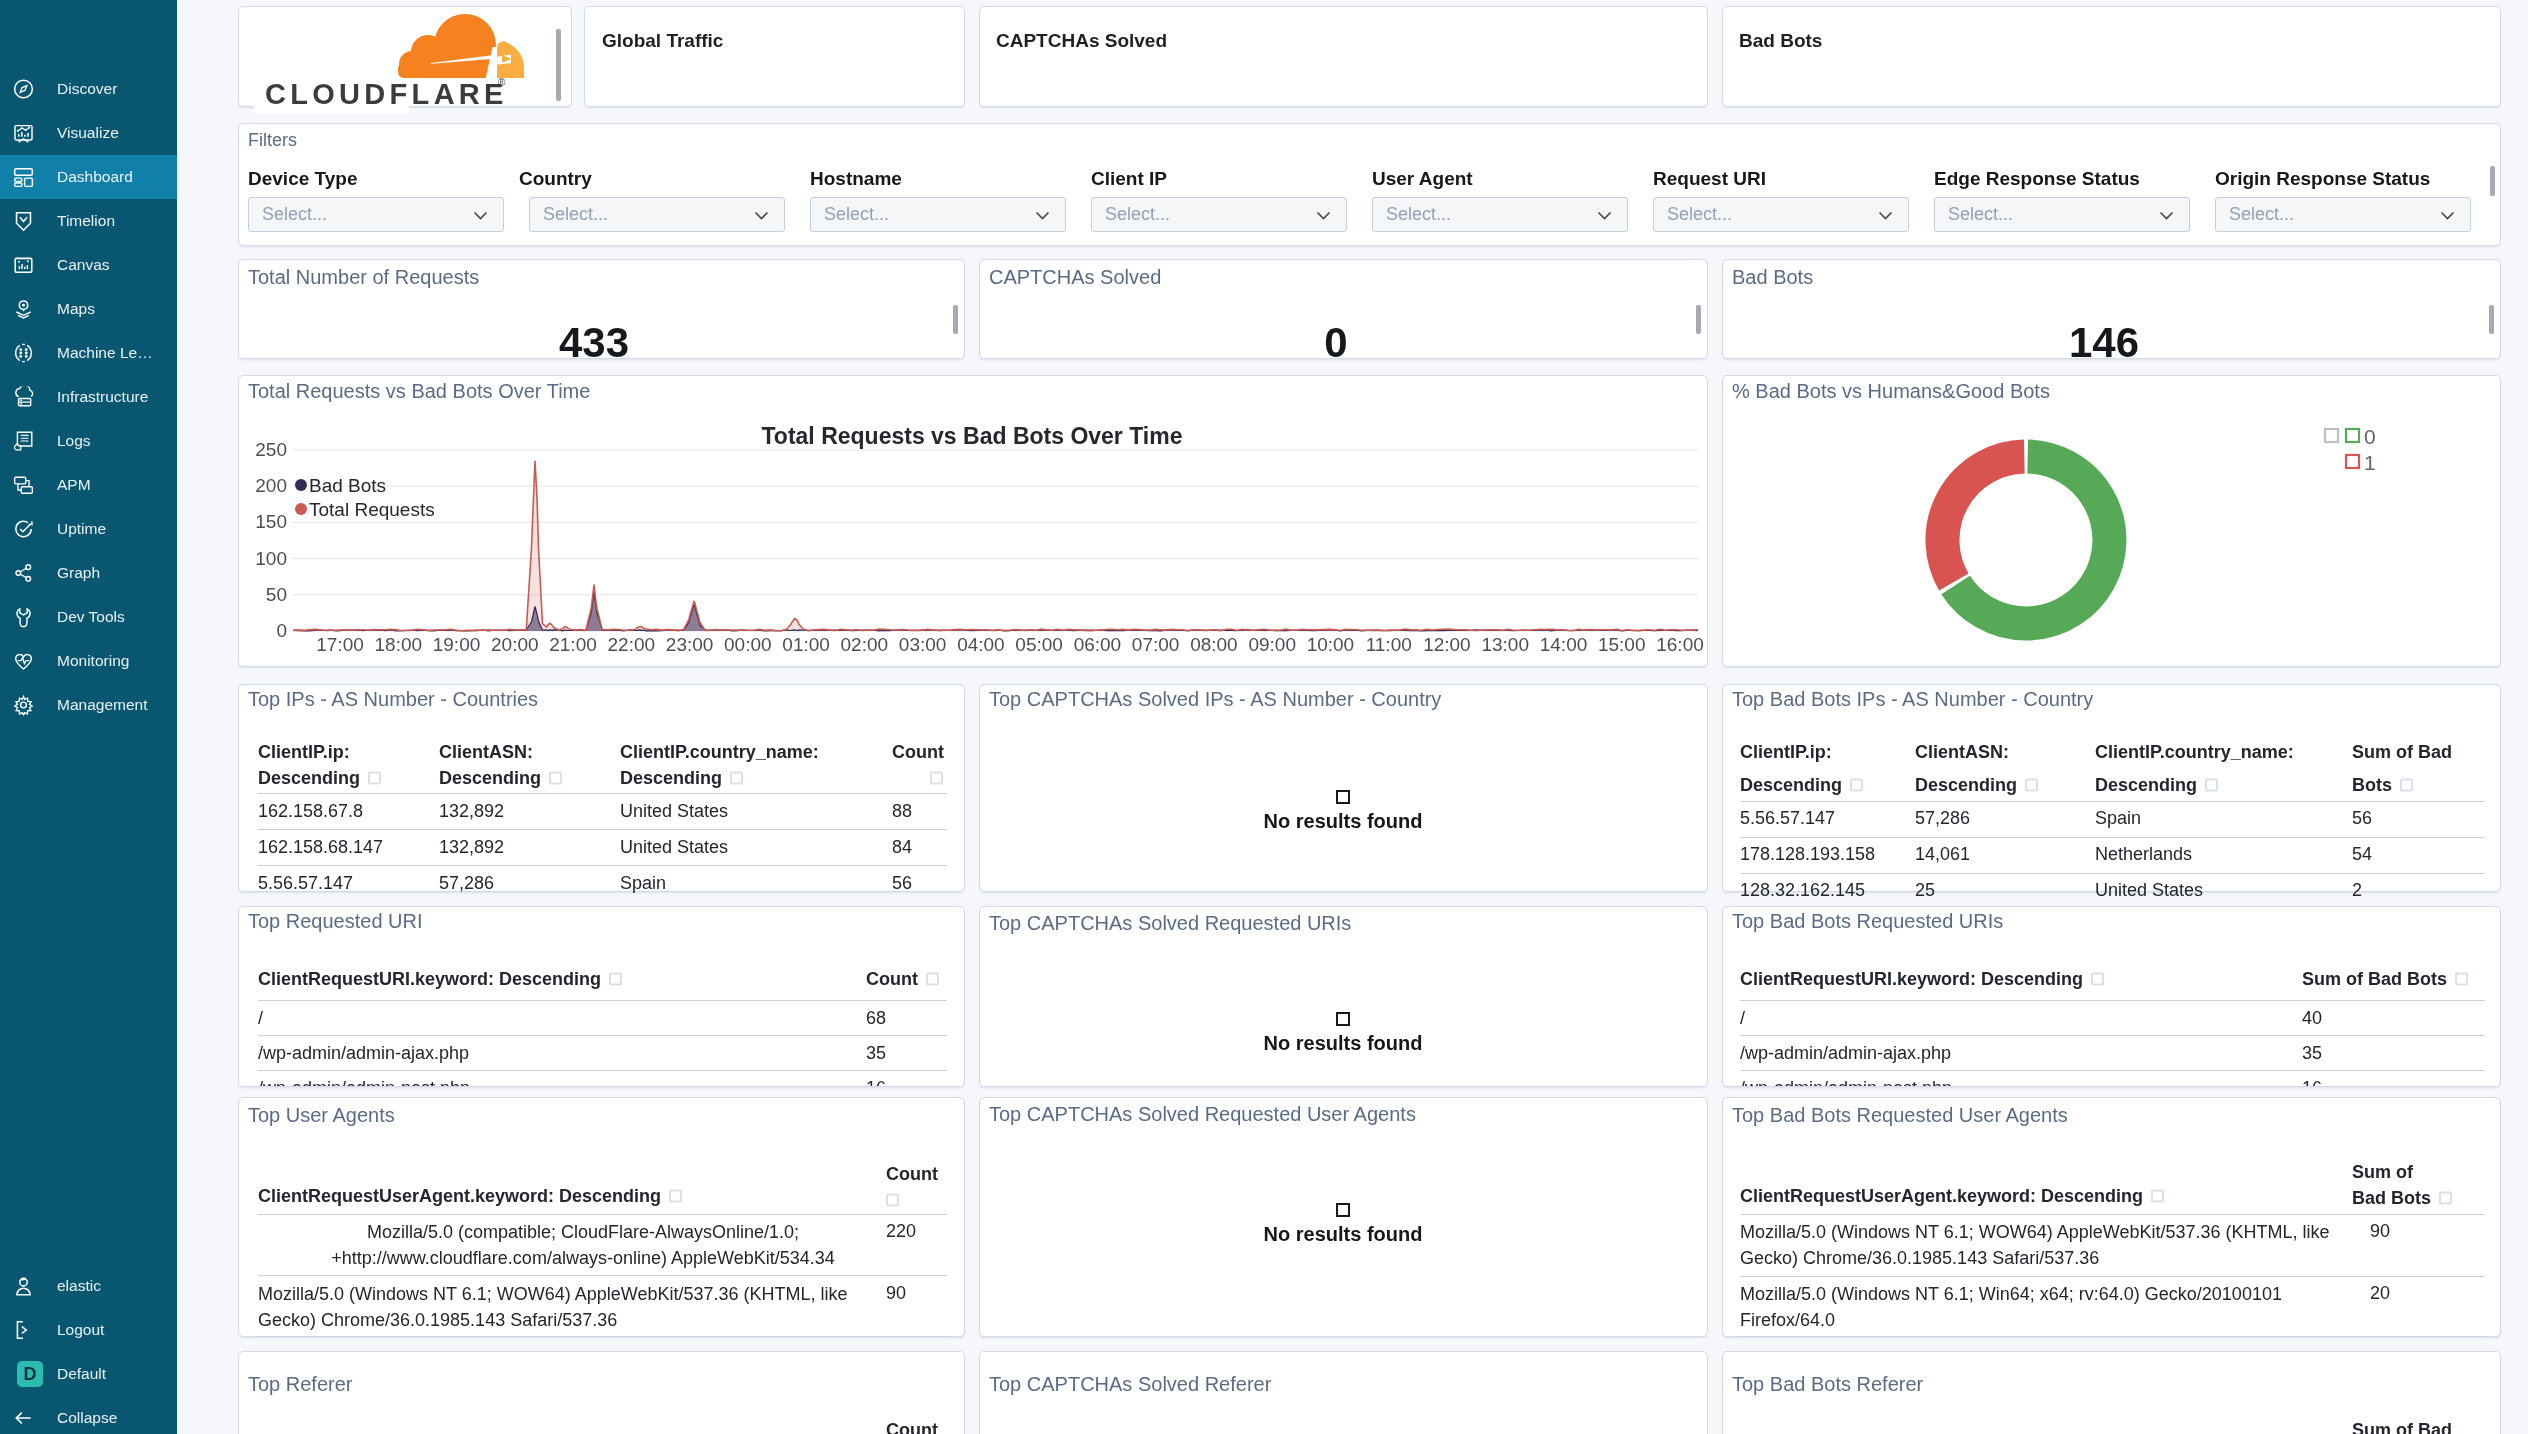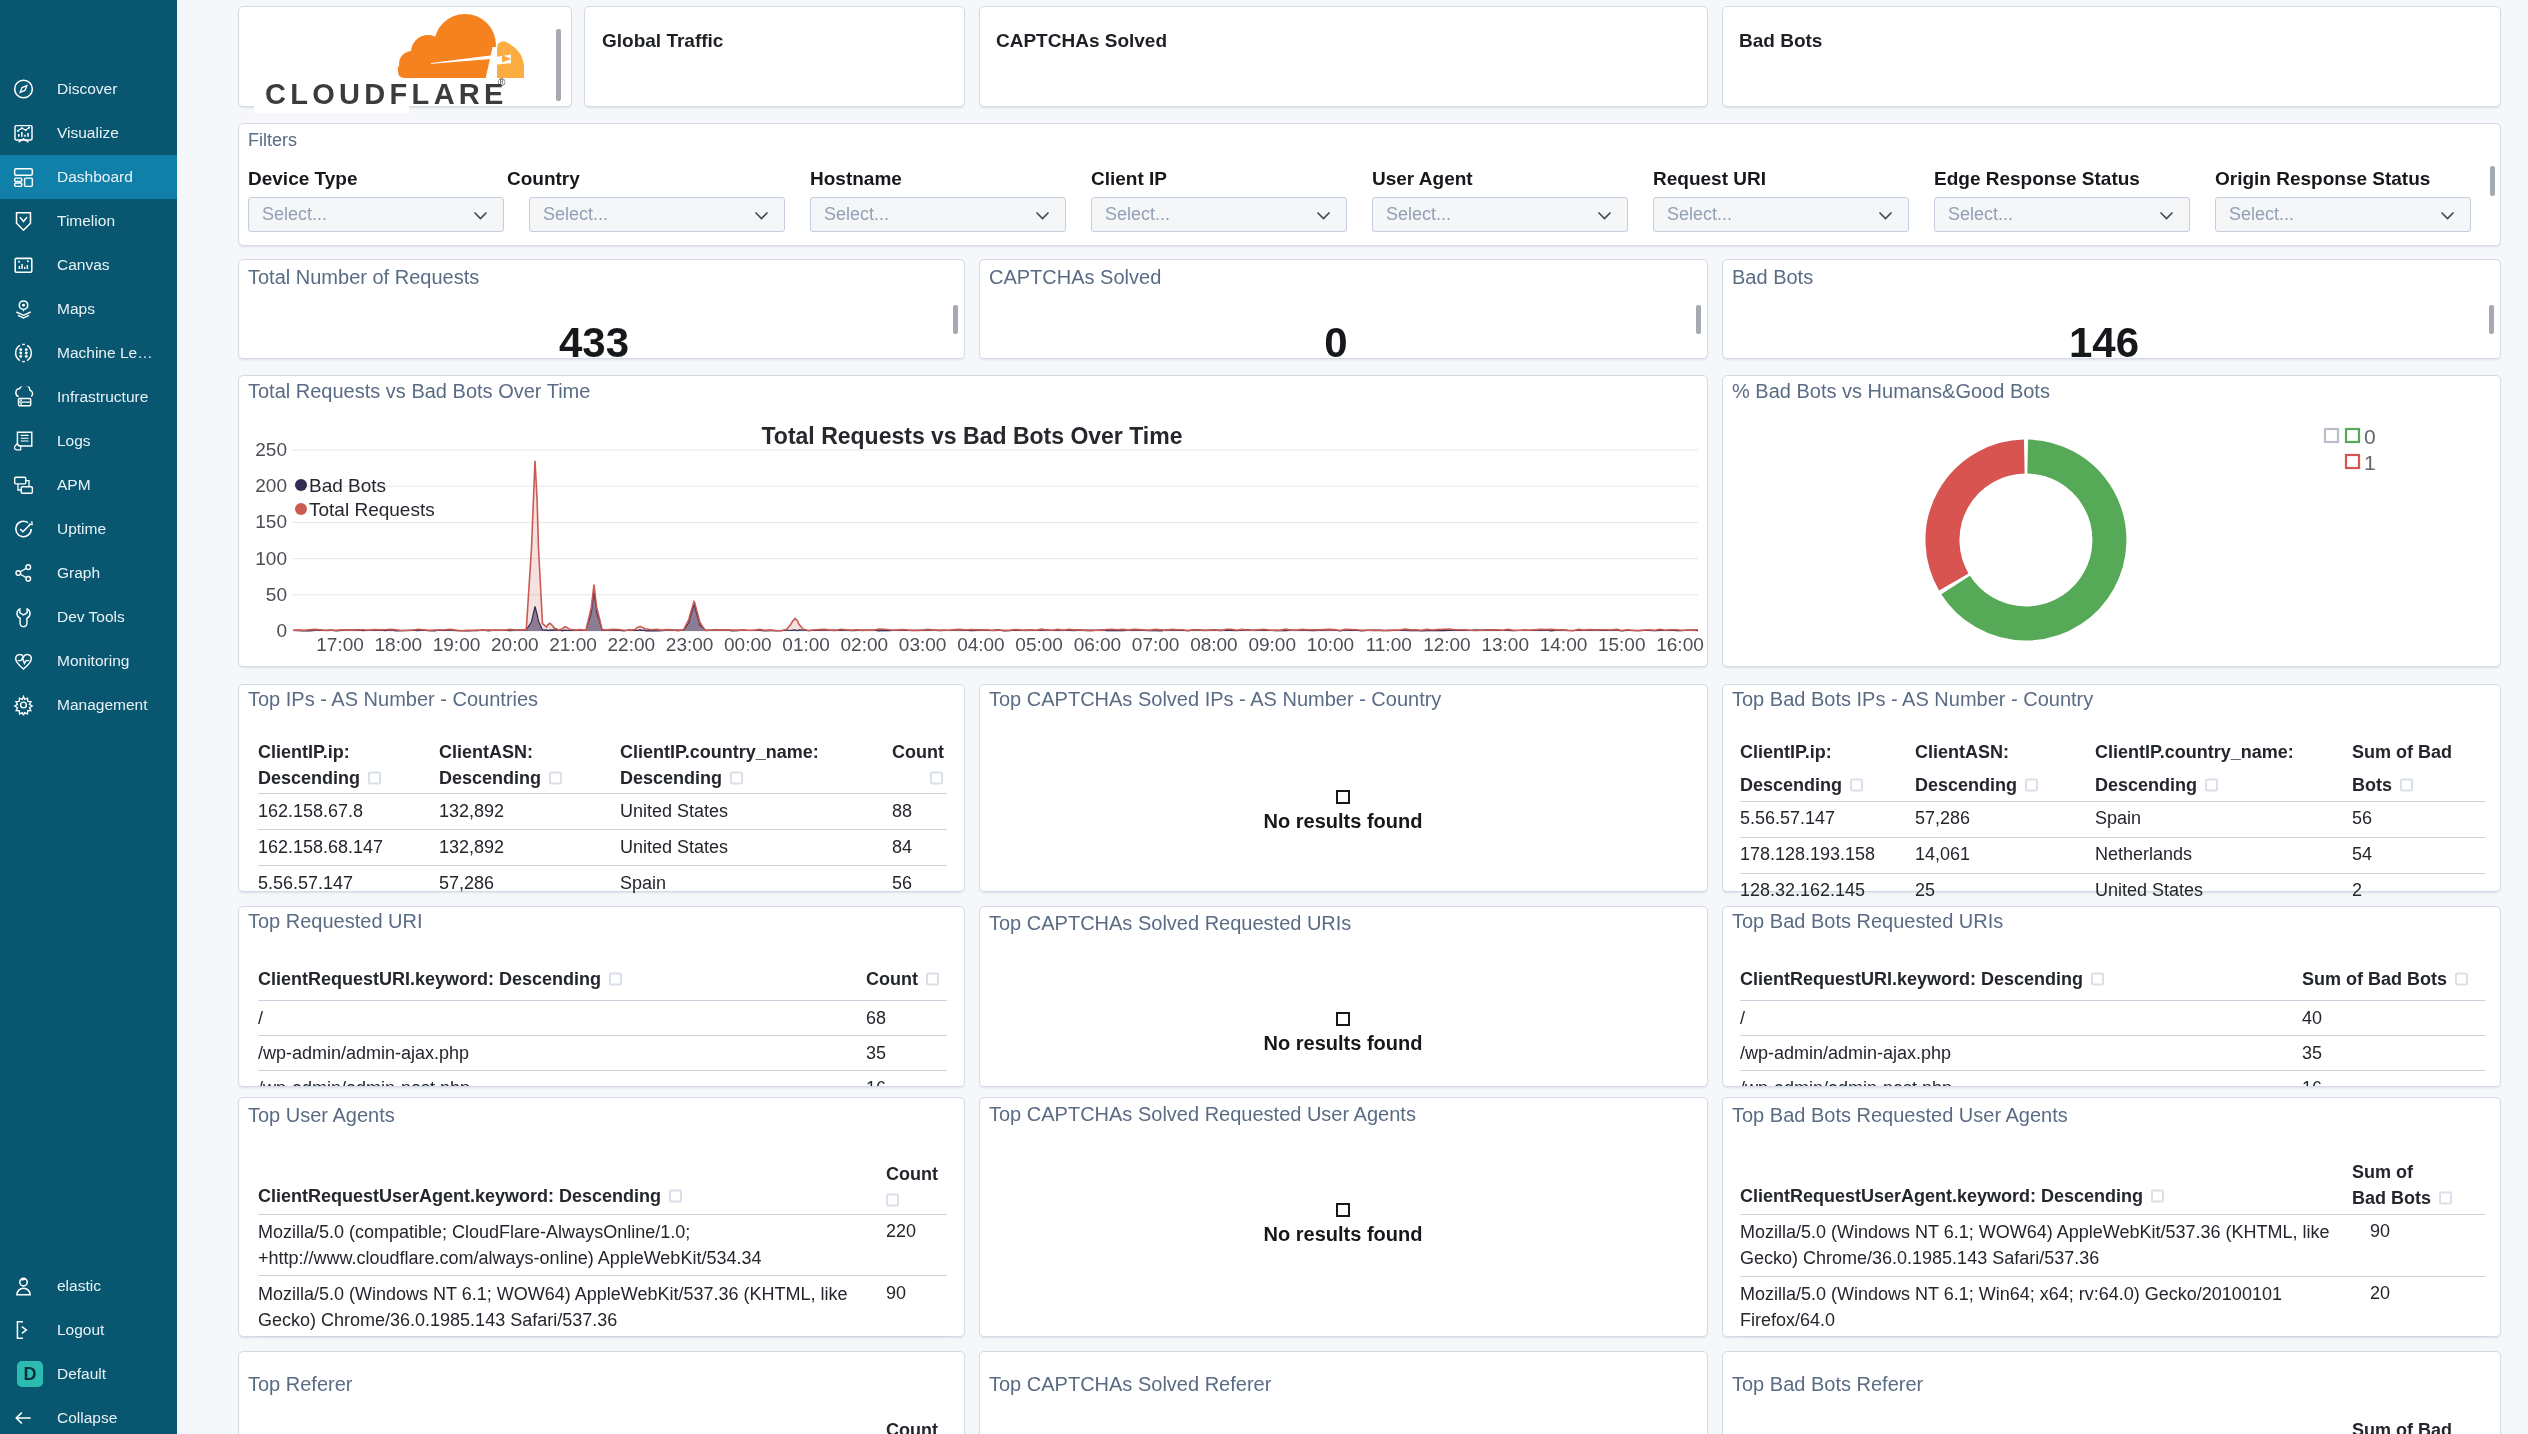--- a/index.html
+++ b/index.html
@@ -167,21 +167,21 @@
 <div class="thumb" style="left:556px;top:29px;height:72px;"></div>
 <div class="hdr" style="left:602px;top:30px;">Global Traffic</div>
 <div class="hdr" style="left:996px;top:30px;">CAPTCHAs Solved</div>
 <div class="hdr" style="left:1739px;top:30px;">Bad Bots</div>
 <div class="panel" style="left:238px;top:123px;width:2263px;height:123px;"></div>
 <div class="ptitle" style="left:248px;top:130px;font-size:18px;">Filters</div>
 <div class="biglbl" style="left:248px;top:168px;">Device Type</div>
 <div class="select" style="left:248px;top:197px;width:256px;">Select...<svg width="15" height="9" viewBox="0 0 15 9">
       <path d="M1.5 1.5 L7.5 7.5 L13.5 1.5" fill="none" stroke="#43464b" stroke-width="1.6"></path>
     </svg></div>
-<div class="biglbl" style="left:507px;top:168px;">Country</div>
+<div class="biglbl" style="left:519px;top:168px;">Country</div>
 <div class="select" style="left:529px;top:197px;width:256px;">Select...<svg width="15" height="9" viewBox="0 0 15 9">
       <path d="M1.5 1.5 L7.5 7.5 L13.5 1.5" fill="none" stroke="#43464b" stroke-width="1.6"></path>
     </svg></div>
 <div class="biglbl" style="left:810px;top:168px;">Hostname</div>
 <div class="select" style="left:810px;top:197px;width:256px;">Select...<svg width="15" height="9" viewBox="0 0 15 9">
       <path d="M1.5 1.5 L7.5 7.5 L13.5 1.5" fill="none" stroke="#43464b" stroke-width="1.6"></path>
     </svg></div>
 <div class="biglbl" style="left:1091px;top:168px;">Client IP</div>
 <div class="select" style="left:1091px;top:197px;width:256px;">Select...<svg width="15" height="9" viewBox="0 0 15 9">
       <path d="M1.5 1.5 L7.5 7.5 L13.5 1.5" fill="none" stroke="#43464b" stroke-width="1.6"></path>
@@ -364,21 +364,21 @@
     <div class="cell" style="left:17px;top:181px;">/wp-admin/admin-post.php</div>
     <div class="cell" style="left:579px;top:181px;">16</div>
   </div>
 <div class="ptitle" style="left:1732px;top:910px;">Top Bad Bots Requested URIs</div>
 <div class="panel" style="left:238px;top:1097px;width:727px;height:240px;"></div>
 <div class="ptitle" style="left:248px;top:1104px;">Top User Agents</div>
 <div class="cellb" style="left:886px;top:1174px;">Count</div>
 <div class="cellb" style="left:878px;top:1200px;"><span class="cb" style="width:13px;height:13px;"></span></div>
 <div class="cellb" style="left:258px;top:1196px;">ClientRequestUserAgent.keyword: Descending<span class="cb" style="width:13px;height:13px;"></span></div>
 <div class="sep" style="left:258px;top:1214px;width:689px;"></div>
-<div class="cellw" style="left:258px;top:1219px;width:650px;">Mozilla/5.0 (compatible; CloudFlare-AlwaysOnline/1.0;<br>+http://www.cloudflare.com/always-online) AppleWebKit/534.34</div>
+<div class="cellw" style="left:258px;top:1219px;width:650px;text-align:center;">Mozilla/5.0 (compatible; CloudFlare-AlwaysOnline/1.0;<br>+http://www.cloudflare.com/always-online) AppleWebKit/534.34</div>
 <div class="cell" style="left:886px;top:1231px;">220</div>
 <div class="sep" style="left:258px;top:1275px;width:689px;"></div>
 <div class="cellw" style="left:258px;top:1281px;width:680px;">Mozilla/5.0 (Windows NT 6.1; WOW64) AppleWebKit/537.36 (KHTML, like<br>Gecko) Chrome/36.0.1985.143 Safari/537.36</div>
 <div class="cell" style="left:886px;top:1293px;">90</div>
 <div class="sep" style="left:258px;top:1336px;width:689px;"></div>
 <div class="panel" style="left:979px;top:1097px;width:729px;height:240px;"></div>
 <div class="ptitle" style="left:989px;top:1103px;">Top CAPTCHAs Solved Requested User Agents</div>
 <div class="noresbox" style="left:1343px;top:1203px;"></div>
 <div class="nores" style="left:1343px;top:1223px;">No results found</div>
 <div class="panel" style="left:1722px;top:1097px;width:779px;height:240px;"></div>

